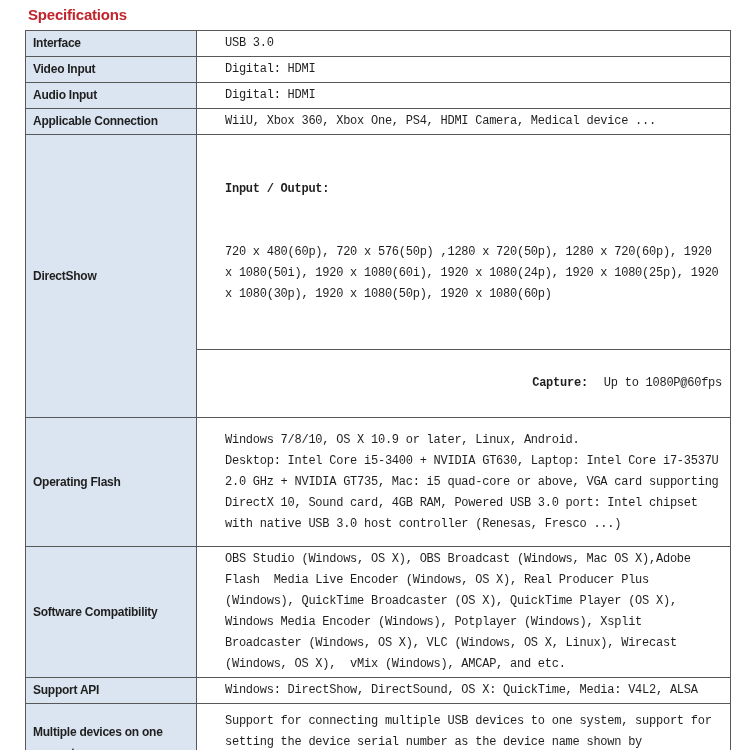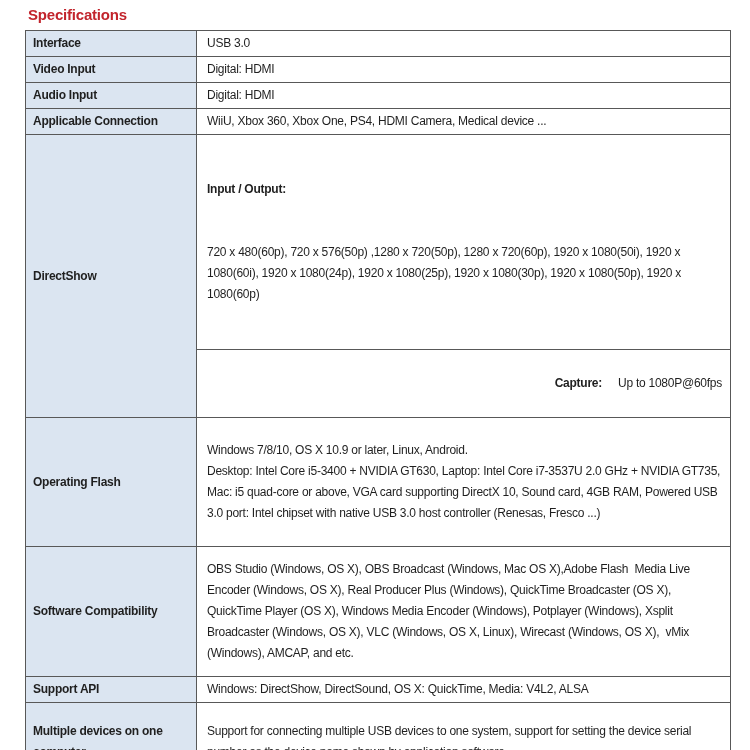--- a/index.html
+++ b/index.html
@@ -21,21 +21,21 @@
   .specs td {
     border: 1.6px solid var(--border_gray, #585858);
     font-size: 12px; line-height: 21px; letter-spacing: -0.25px;
     vertical-align: middle; overflow: hidden;
   }
   td.lbl {
     background: var(--label_cell_bg, #dbe5f1);
     font-weight: bold;
     padding: 2px 4px 2px 7px;
   }
-  td.val { padding: 2px 8px 2px 10px; white-space: pre-wrap; }
+  td.val { padding: 2px 8px 2px 28px; white-space: pre-wrap; font-family: Liberation Mono, monospace; }
   .bold { font-weight: bold; white-space: pre-wrap; }
   .cap-gap { margin-left: 16px; }
   tr.h26  { height: 26px; }
   tr.h96  { height: 95px; }
   tr.h34  { height: 33px; text-align: right; }
   tr.h130 { height: 129px; }
   tr.h131 { height: 130px; }
   tr.h79  { height: 78px; }
 </style>
 </head>

